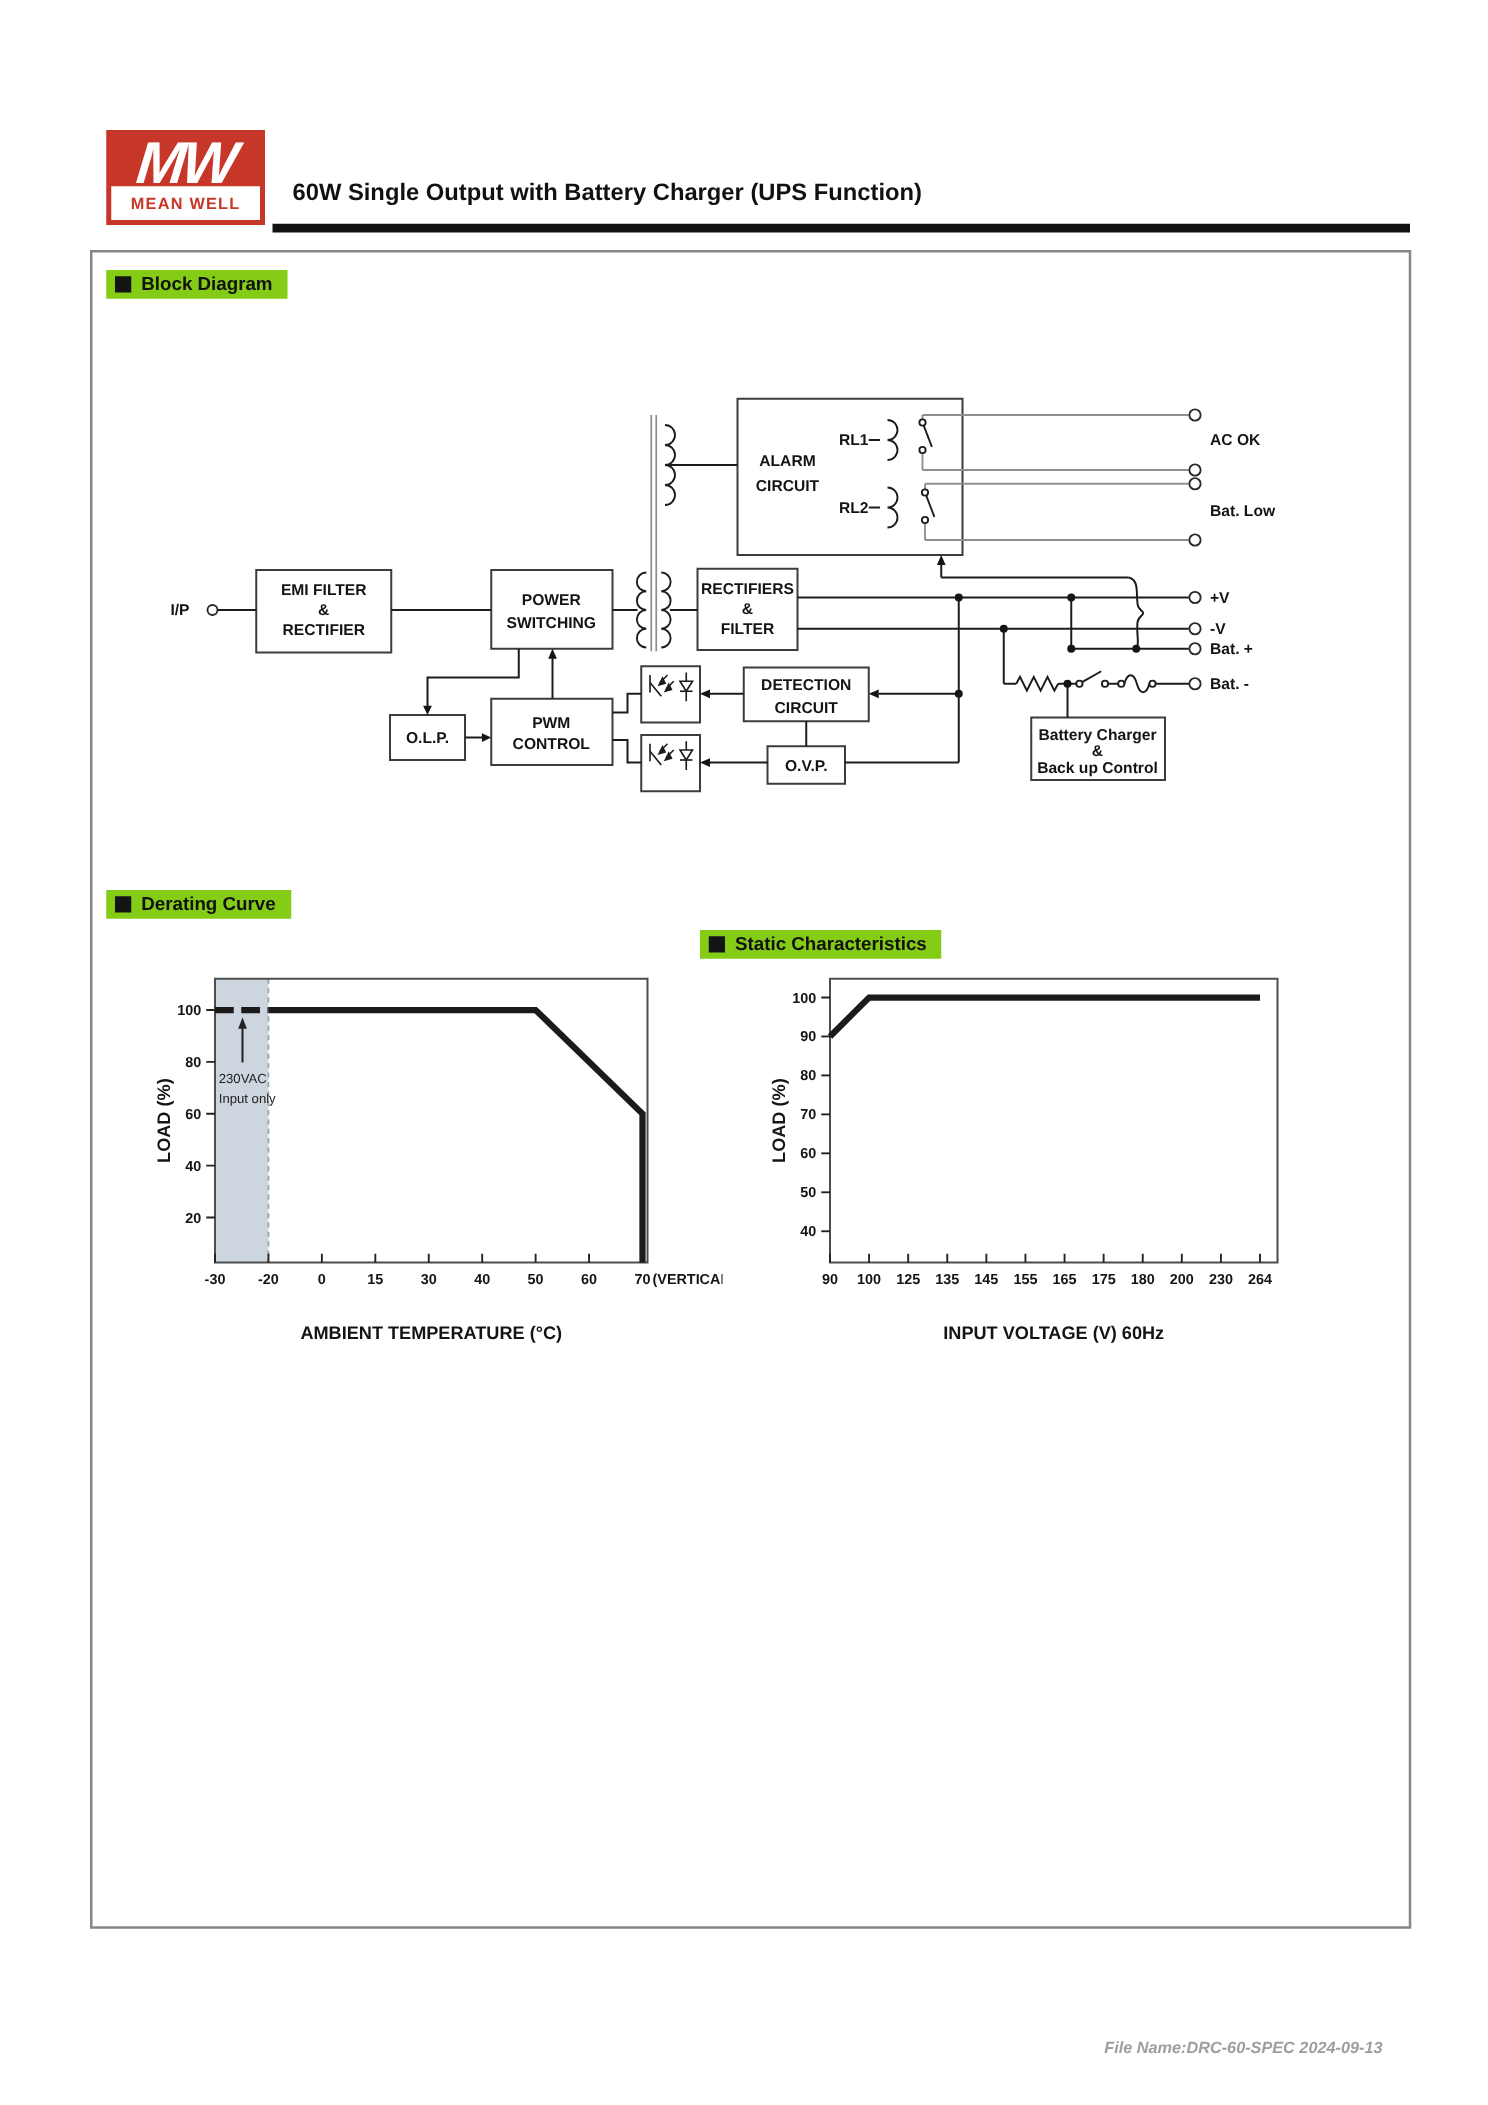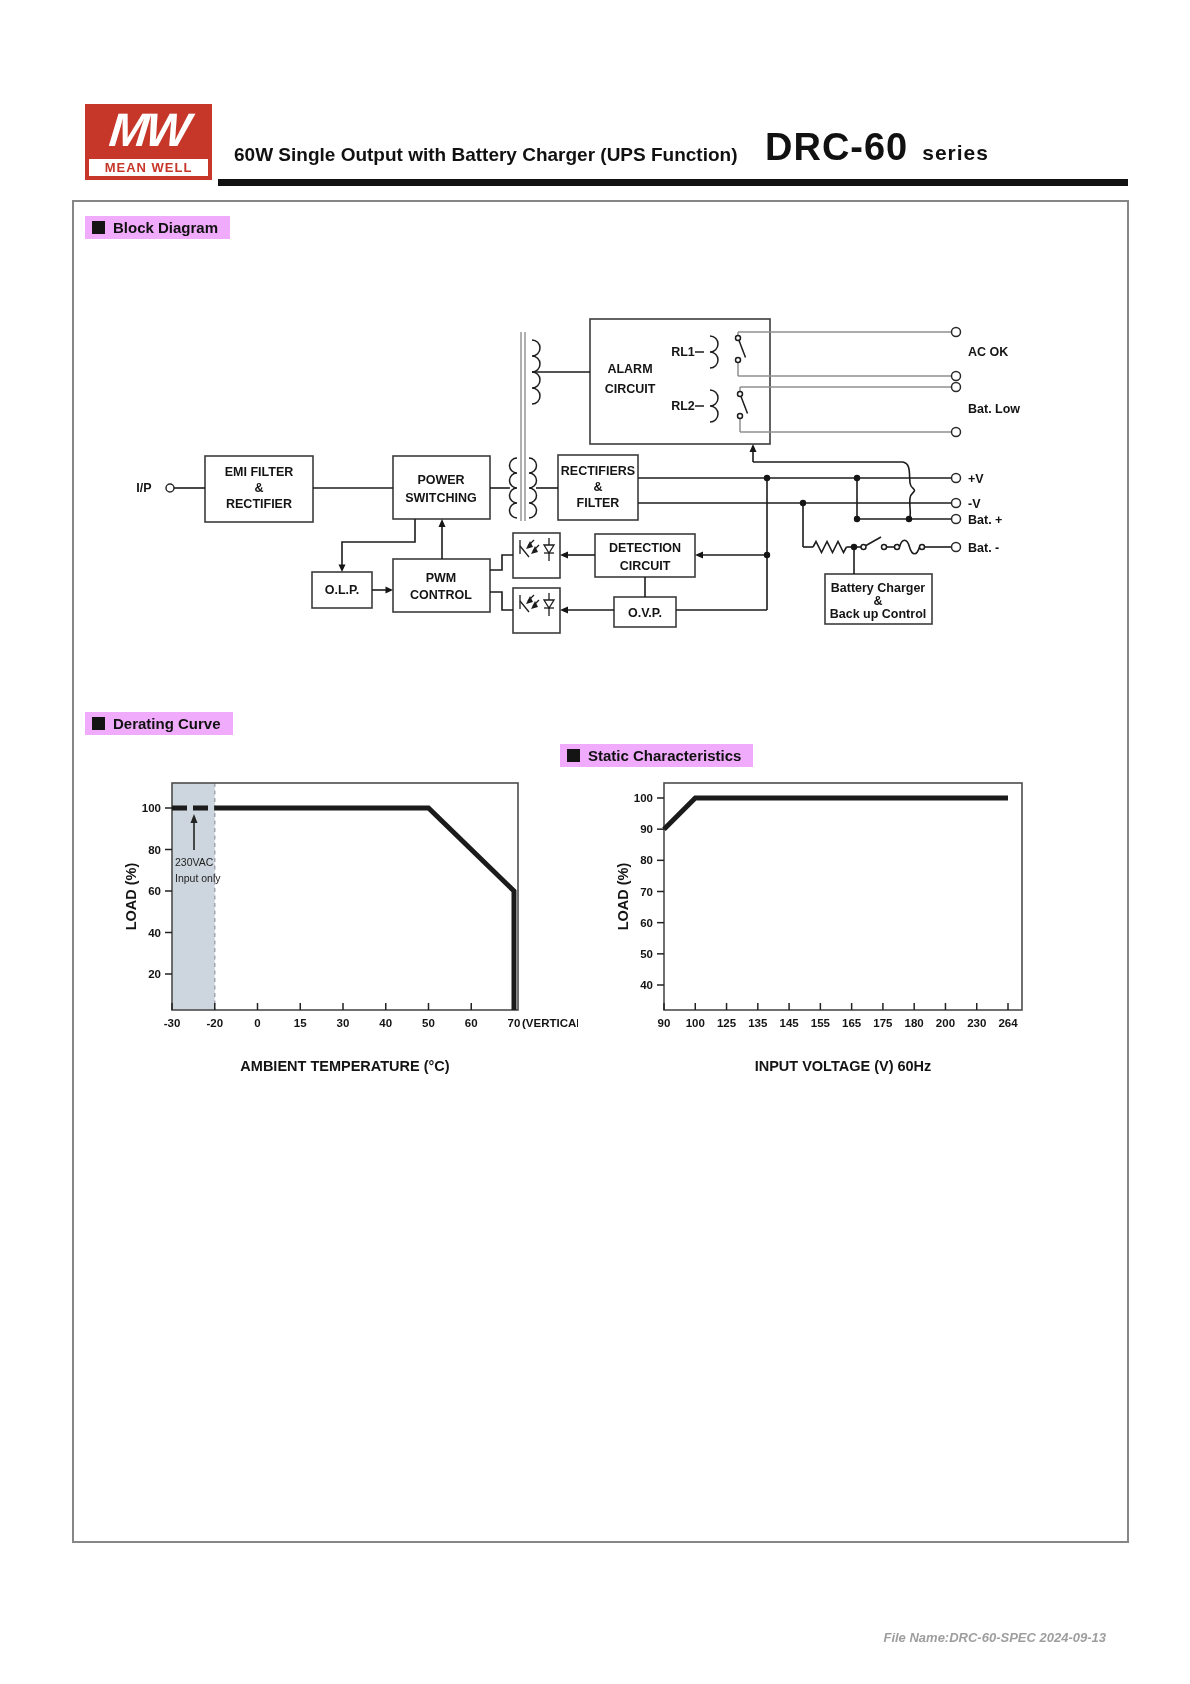--- a/index.html
+++ b/index.html
@@ -4,32 +4,32 @@
 <style>
   html,body{margin:0;padding:0;background:#fff;}
   .page{position:relative;width:1190px;height:1684px;background:#fff;overflow:hidden;
         font-family:"Liberation Sans",sans-serif;color:#111;}
   .abs{position:absolute;}
   
   .logo{left:85px;top:104px;width:127px;height:76px;background:#c6372a;}
   .logo-mw{position:absolute;top:-2px;left:0;right:0;text-align:center;color:#fff;
            font-size:47px;font-weight:900;font-style:italic;letter-spacing:-3px;
            transform:skewX(-6deg);}
-  .logo-band{position:absolute;left:4px;right:4px;bottom:4px;height:17px;background:#fff;
+  .logo-band{position:absolute;left:4px;right:4px;bottom:4px;height:27px;background:#fff;
              display:flex;align-items:center;justify-content:center;}
   .logo-band span{color:#c6372a;font-weight:800;font-size:13px;letter-spacing:1px;}
   .subtitle{left:218px;top:144px;font-size:19px;font-weight:700;margin-left:16px;}
   .model-row{left:765px;top:126px;display:flex;align-items:baseline;gap:14px;}
   .model{font-size:38px;font-weight:900;letter-spacing:1px;}
   .series{font-size:21px;font-weight:800;letter-spacing:1px;}
   .rule{left:218px;top:179px;width:910px;height:7px;background:#121212;}
   
   .frame{left:72px;top:200px;width:1053px;height:1339px;border:2px solid #868686;}
   
-  .chip{display:inline-flex;align-items:center;gap:8px;background:#f0abfc;
+  .chip{display:inline-flex;align-items:center;gap:8px;background:#84cc16;
         padding:3px 12px 3px 7px;}
   .chip .sq{width:13px;height:13px;background:#141414;}
   .chip .txt{font-size:15px;font-weight:700;white-space:nowrap;}
   .chip-block{left:85px;top:216px;}
   .chip-derating{left:85px;top:712px;}
   .chip-static{left:560px;top:712px;margin-top:32px;}
   
   .bt{font:bold 12.5px "Liberation Sans",sans-serif;fill:#141414;text-anchor:middle;}
   .tl{font:bold 12.5px "Liberation Sans",sans-serif;fill:#141414;}
   .tick{font:bold 11.5px "Liberation Sans",sans-serif;fill:#141414;}
@@ -45,24 +45,20 @@
 
 <div class="page">
 
   <div class="abs logo">
     <div class="logo-mw">MW</div>
     <div class="logo-band">
       <span>MEAN WELL</span>
     </div>
   </div>
   <div class="abs subtitle">60W Single Output with Battery Charger (UPS Function)</div>
-  <div class="abs model-row">
-    <span class="model">DRC-60</span>
-    <span class="series">series</span>
-  </div>
   <div class="abs rule"></div>
 
   <div class="abs frame"></div>
 
   <div class="abs chip chip-block">
     <span class="sq"></span>
     <span class="txt">Block Diagram</span>
   </div>
   <div class="abs chip chip-derating">
     <span class="sq"></span>

